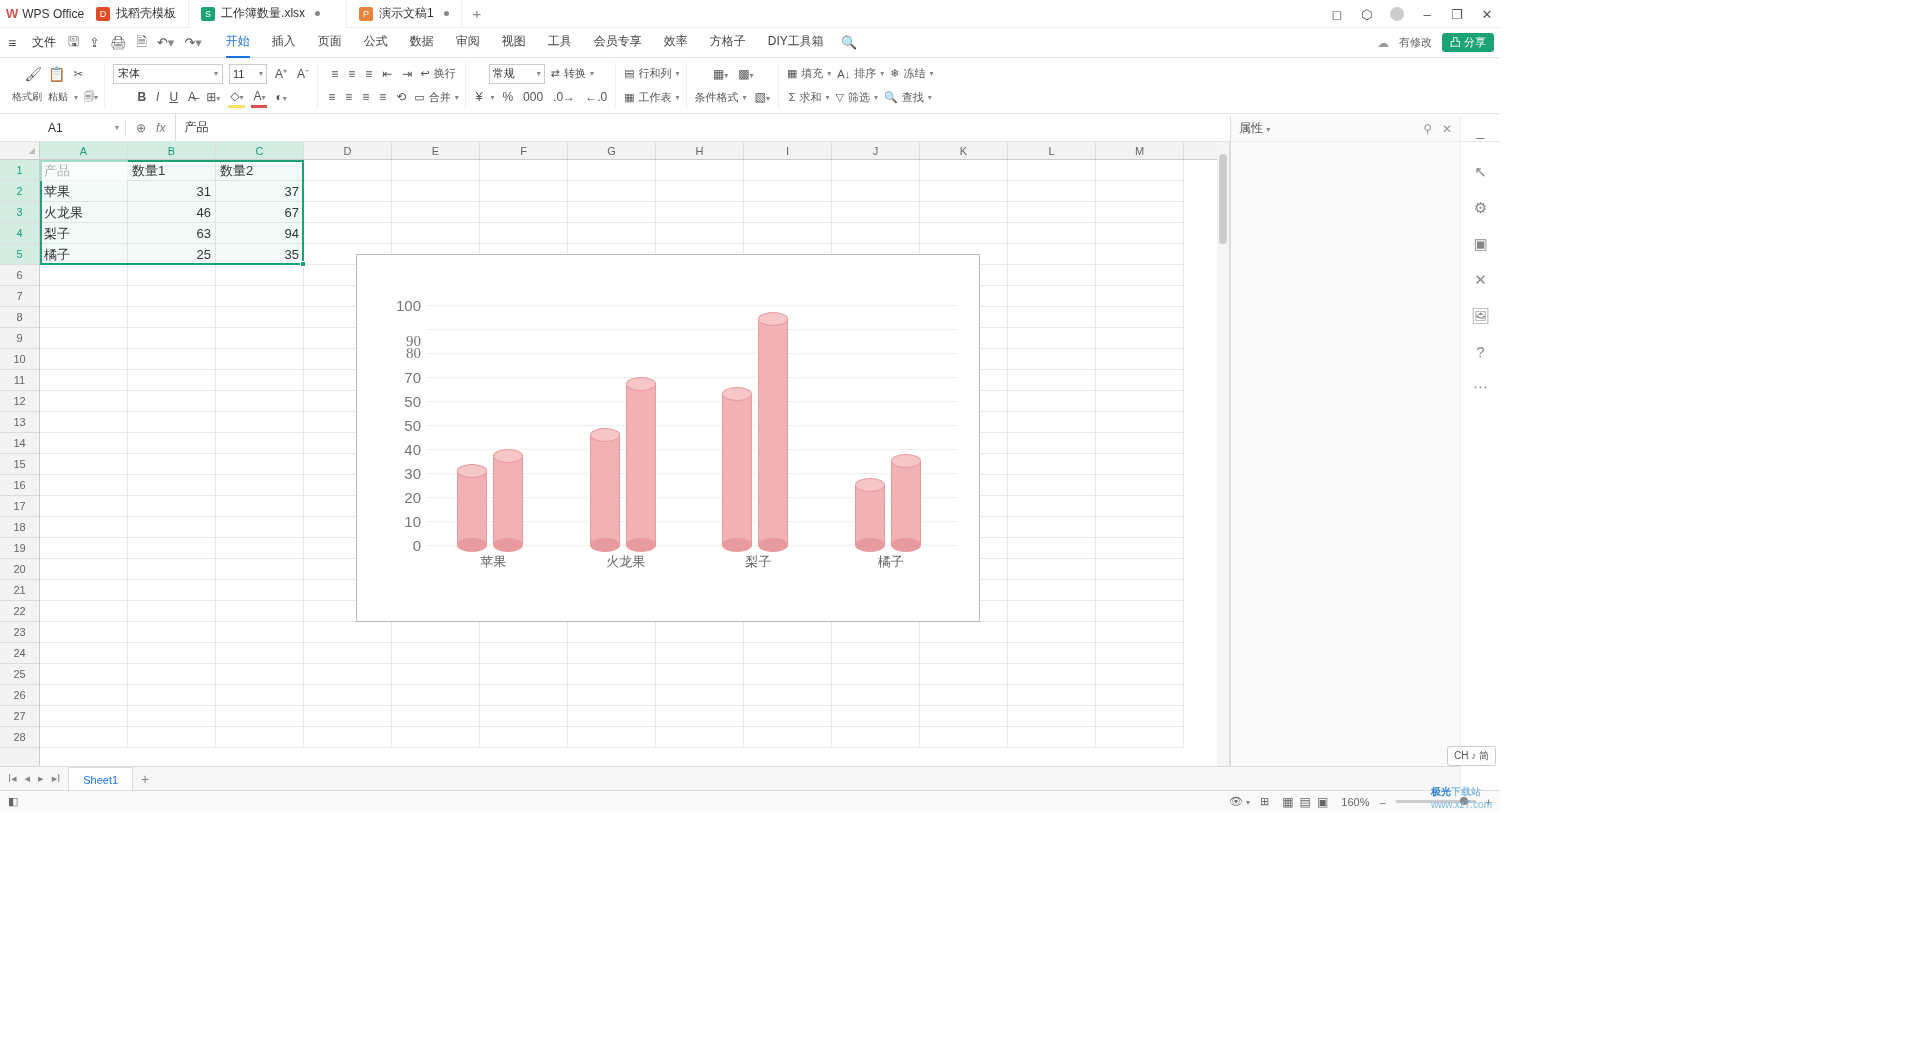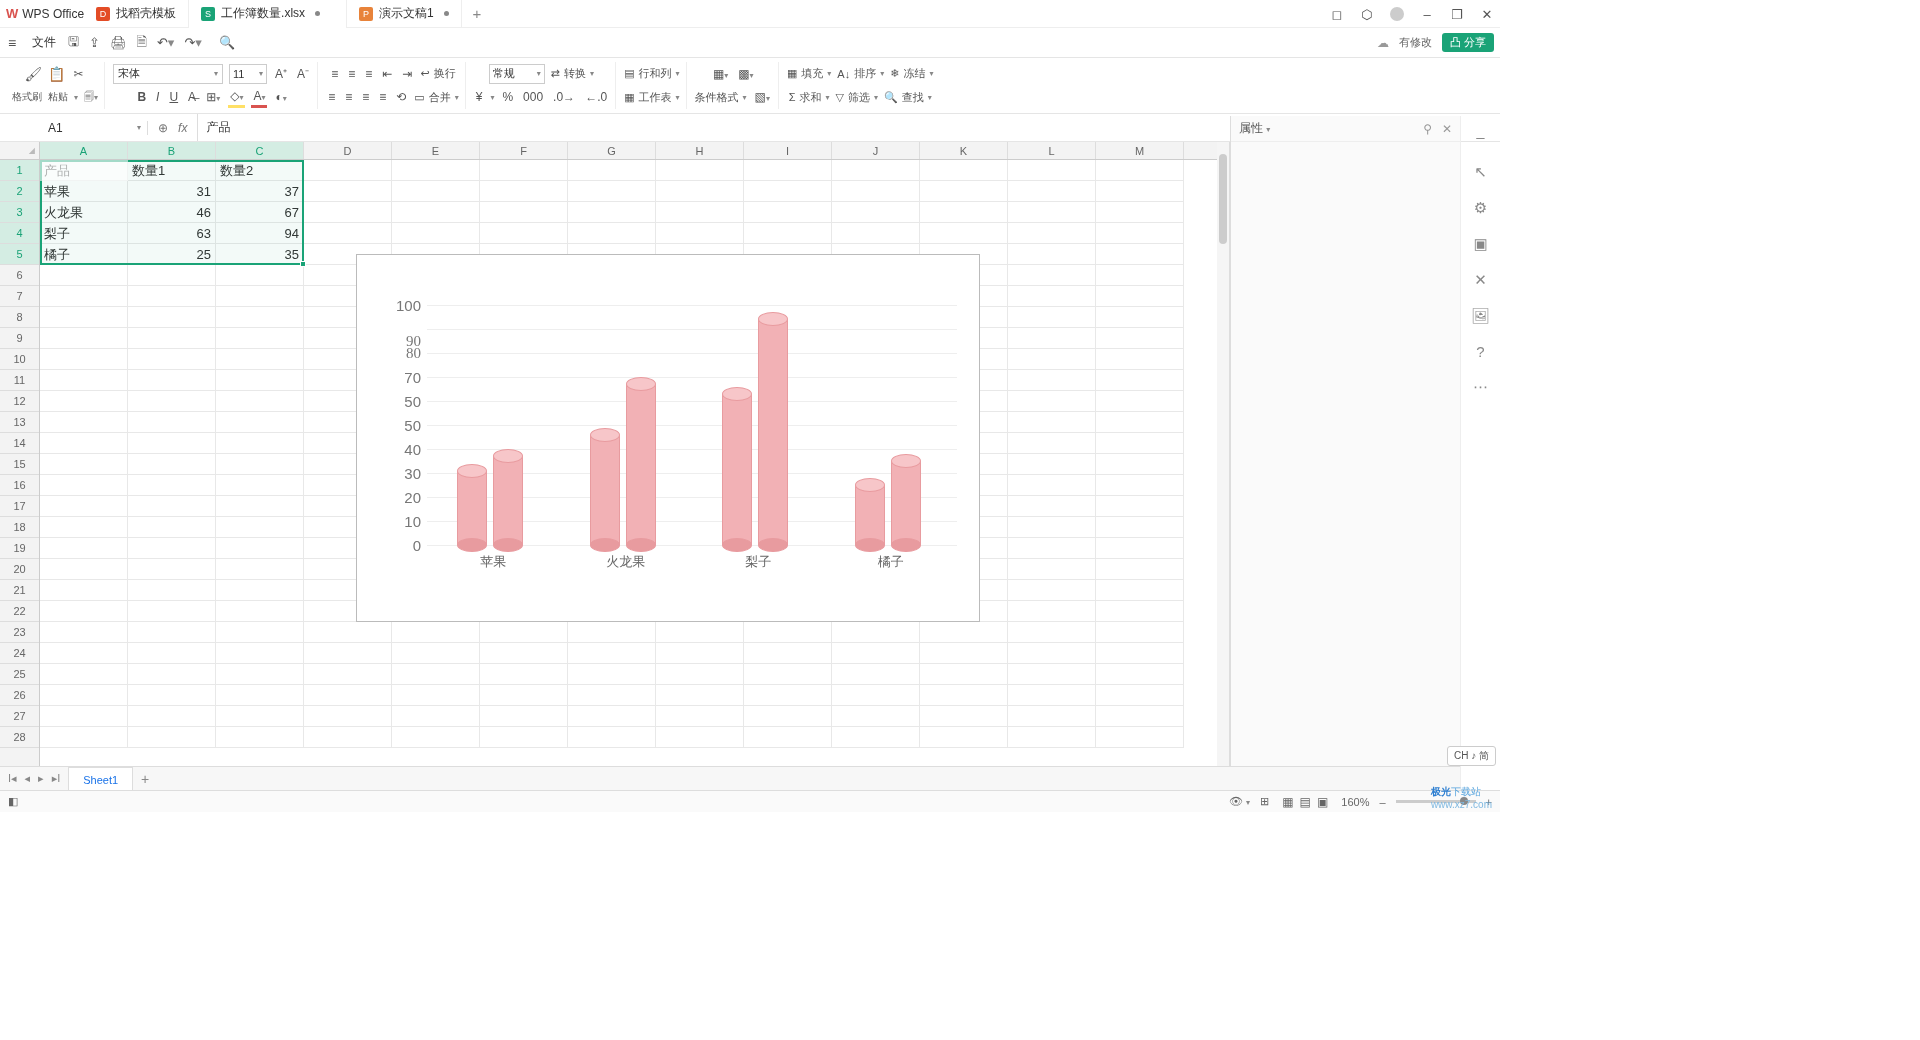--- a/index.html
+++ b/index.html
@@ -47,21 +47,21 @@
   .rbtn-sm { font-size:12px; color:#555; padding:2px;}
   .font-sel { width:110px; height:20px; border:1px solid #ccc; font-size:11px; padding:0 4px; background:#fff; display:flex; justify-content:space-between; align-items:center;}
   .size-sel { width:38px; height:20px; border:1px solid #ccc; font-size:11px; padding:0 3px; background:#fff; display:flex; justify-content:space-between; align-items:center;}
   .ddl { width:56px; height:20px; border:1px solid #ccc; font-size:11px; background:#fff; display:flex; align-items:center; justify-content:space-between; padding:0 3px;}
   .mini { font-size:10px; color:#555;}
   .chip { display:flex; align-items:center; gap:4px; font-size:11px; color:#555;}
   .caret { font-size:8px; color:#888;}
   
   
   .formula-bar { height:28px; border-bottom:1px solid #e5e5e5; display:flex; align-items:center;}
-  .name-box { width:148px; border-right:1px solid #ddd; display:flex; align-items:center; justify-content:space-between; padding:0 6px 0 48px; font-size:12px;}
+  .name-box { width:126px; border-right:1px solid #ddd; display:flex; align-items:center; justify-content:space-between; padding:0 6px 0 48px; font-size:12px;}
   .fx-icons { display:flex; gap:10px; padding:0 10px; color:#777; border-right:1px solid #ddd; height:100%; align-items:center;}
   .fx-val { padding:0 8px; font-size:12px; color:#333;}
   
   
   .main { position:absolute; top:142px; bottom:22px; left:0; right:40px; display:flex;}
   .sheet-area { flex:1; position:relative; overflow:hidden; border-right:1px solid #ddd;}
   .col-headers { position:absolute; top:0; left:40px; right:12px; height:18px; display:flex; background:#f3f3f3; border-bottom:1px solid #ccc;}
   .col-h { border-right:1px solid #ddd; text-align:center; font-size:11px; color:#666; line-height:18px; flex:0 0 88px;}
   .corner { position:absolute; top:0; left:0; width:40px; height:18px; background:#f3f3f3; border-right:1px solid #ccc; border-bottom:1px solid #ccc; display:flex; align-items:center; justify-content:flex-end; padding-right:4px;}
   .corner::after{content:'◢'; color:#bbb; font-size:8px;}
@@ -161,20 +161,34 @@
 <div class="menu-bar">
   <span class="hamburger">≡</span>
   <span class="file-lbl">文件</span>
   <div class="quick-icons">
     <span>🖫</span>
     <span>⇪</span>
     <span>🖨</span>
     <span>🗎</span>
     <span>↶<span class="caret">▾</span></span>
     <span>↷<span class="caret">▾</span></span>
+  </div>
+  <div class="menu-tabs">
+    <div class="active">开始</div>
+    <div>插入</div>
+    <div>页面</div>
+    <div>公式</div>
+    <div>数据</div>
+    <div>审阅</div>
+    <div>视图</div>
+    <div>工具</div>
+    <div>会员专享</div>
+    <div>效率</div>
+    <div>方格子</div>
+    <div>DIY工具箱</div>
   </div>
   <span class="menu-search">🔍</span>
   <div class="menu-right">
     <span style="color:#999">☁</span>
     <span class="cloud-lbl">有修改</span>
     <span class="share-btn">凸 <span>分享</span></span>
   </div>
 </div>
 
 <div class="ribbon">

